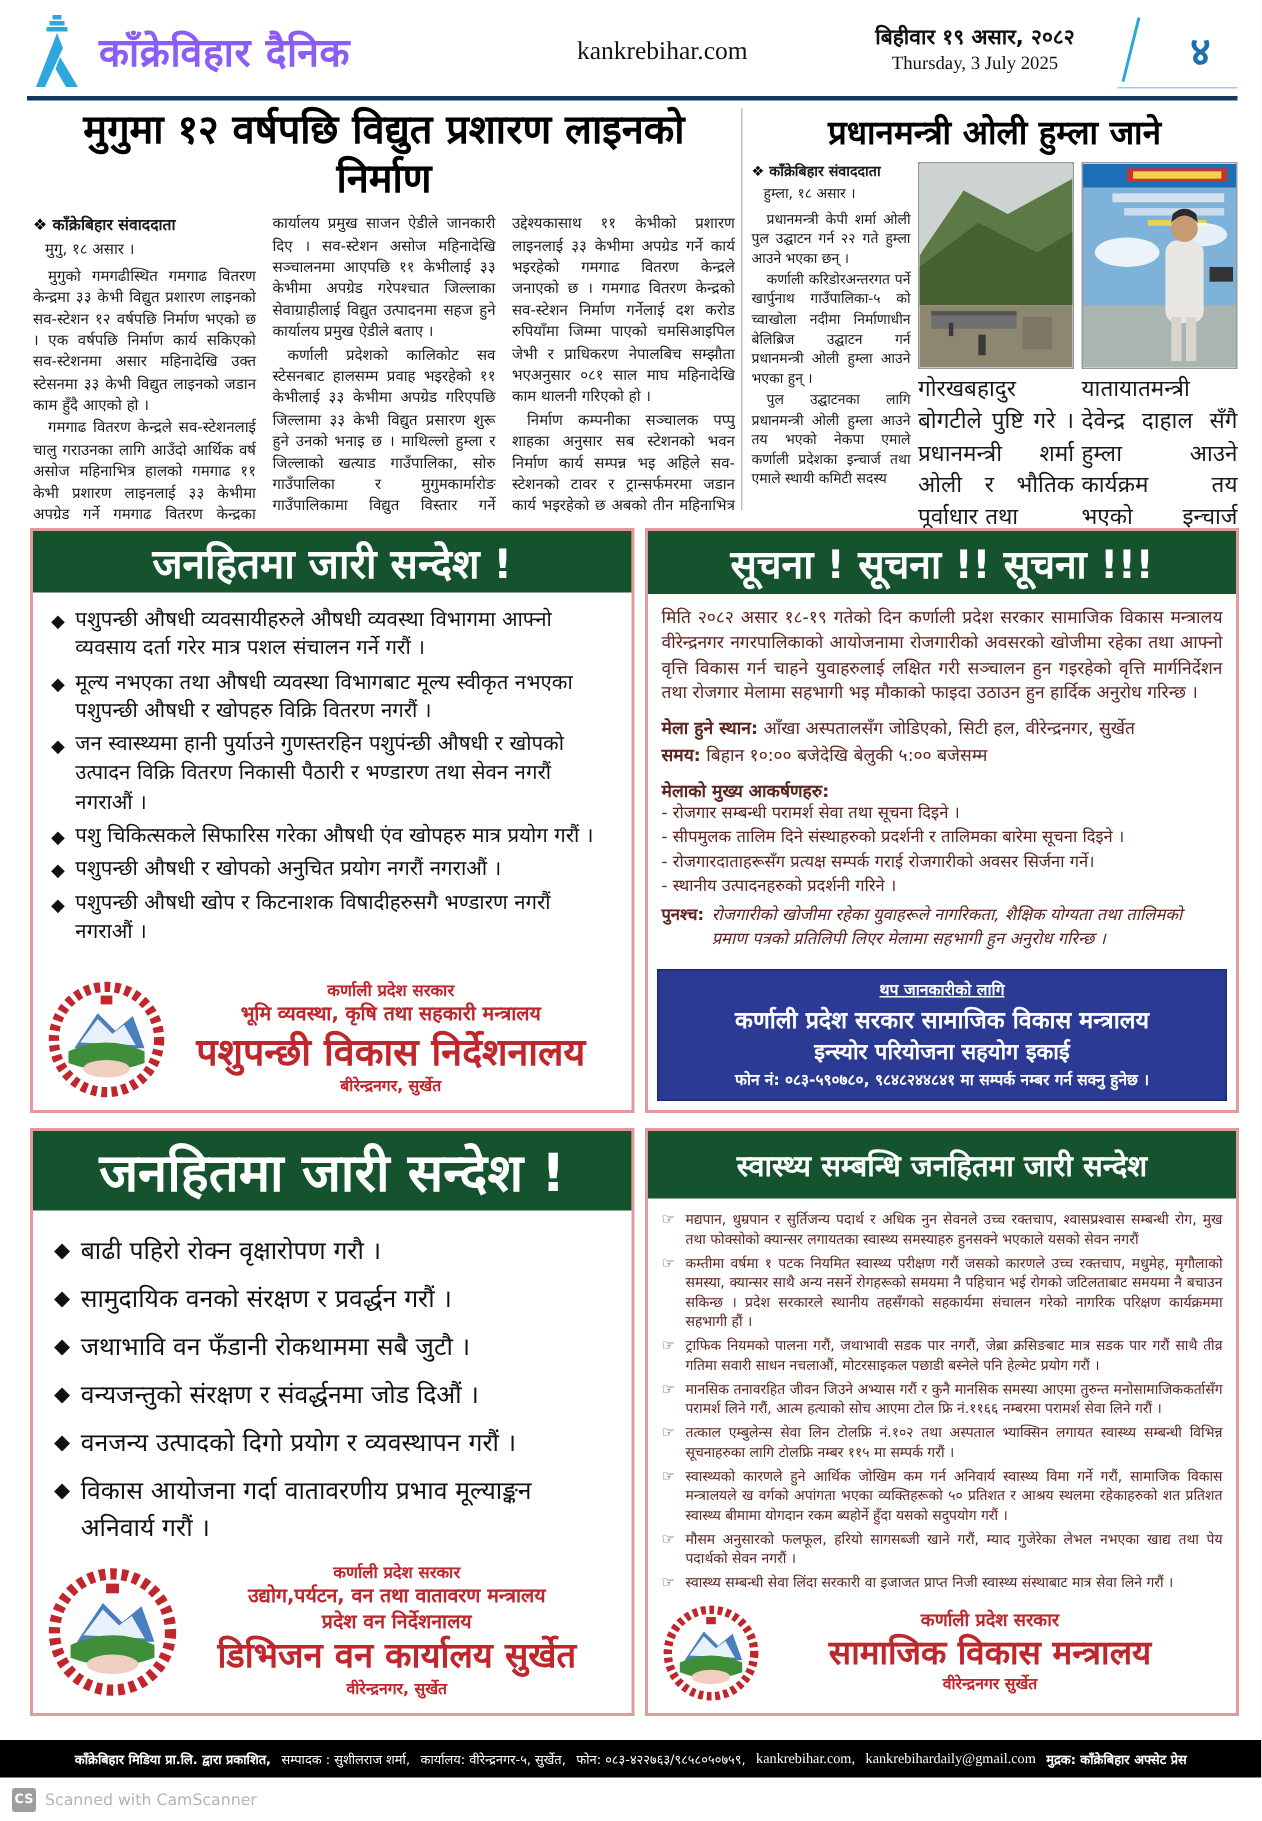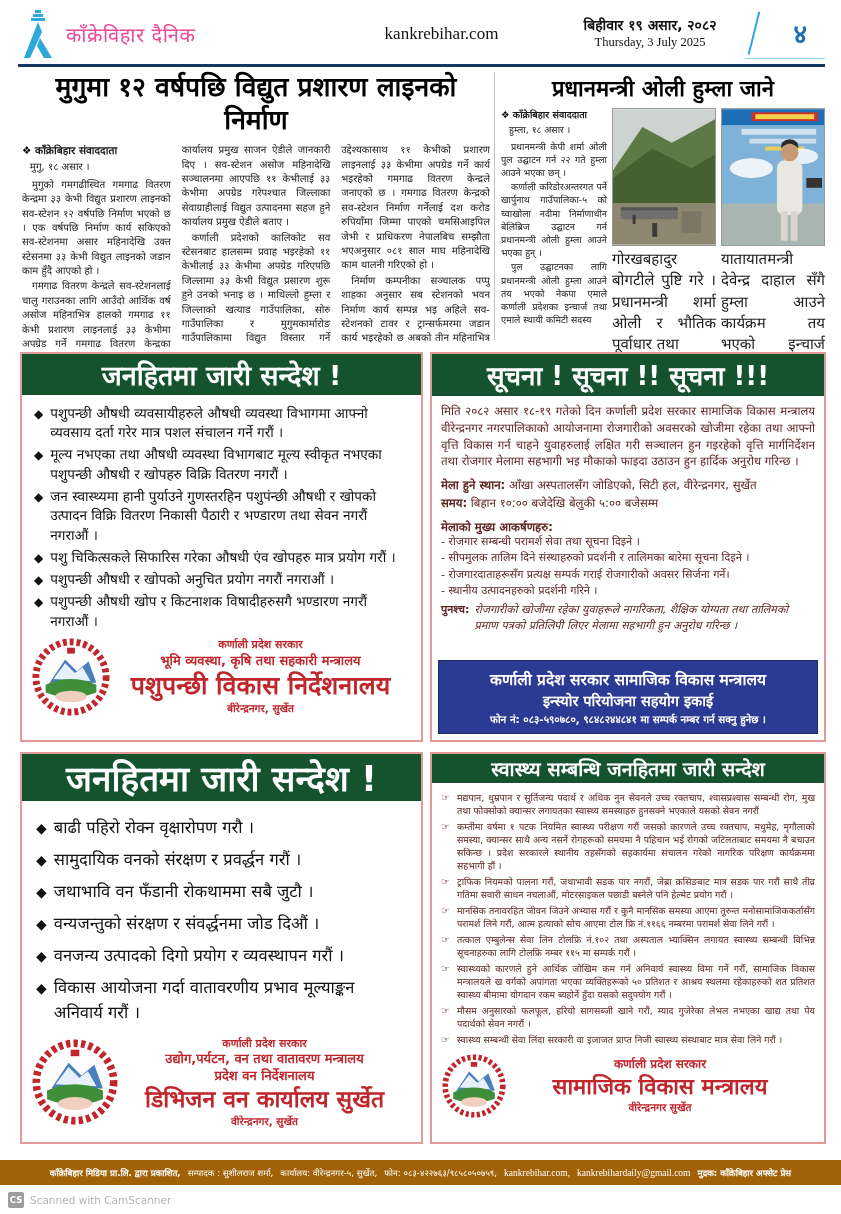--- a/index.html
+++ b/index.html
@@ -3,21 +3,21 @@
 <meta charset="utf-8">
 <style>
   * { margin:0; padding:0; box-sizing:border-box; }
   html,body { background:#f6f6f4; }
   body { font-family:"DejaVu Sans","Liberation Sans",sans-serif; }
   .page { position:relative; width:841px; height:1214px; background:#ffffff; margin:0 auto; overflow:hidden; }
 
   
   .hdr { position:absolute; left:18px; top:6px; width:807px; height:56px; display:flex; align-items:center; }
   .brand-wrap { display:flex; align-items:center; gap:8px; width:300px; }
-  .brand { color:#ec4899; font-size:20px; font-weight:normal; letter-spacing:.5px; }
+  .brand { color:#8b5cf6; font-size:26px; font-weight:bold; letter-spacing:.5px; }
   .site { flex:1; text-align:center; font-family:"Liberation Serif","DejaVu Serif",serif; font-size:17px; color:#111; }
   .dates { width:170px; text-align:center; line-height:1.25; }
   .date-np { font-size:14px; font-weight:bold; color:#111; }
   .date-en { font-family:"Liberation Serif","DejaVu Serif",serif; font-size:12.5px; color:#111; }
   .pageno-wrap { width:90px; height:50px; position:relative; }
   .pageno-slash { position:absolute; left:18px; top:2px; width:1.5px; height:44px; background:#2ea7dc; transform:rotate(14deg); }
   .pageno { position:absolute; right:18px; top:6px; color:#1d6fae; font-size:26px; font-weight:bold; }
   .pageno-under { position:absolute; left:10px; bottom:0; width:80px; height:1.5px; background:#8fd0ec; }
   .hdr-rule { position:absolute; left:18px; top:64px; width:807px; height:3px; background:#15395e; }
 
@@ -39,21 +39,21 @@
   .a2text .byline { font-size:9.5px; }
   .photo { width:104px; height:138px; display:block; border:1px solid #999; }
   .cap { font-size:15px; line-height:1.42; text-align:justify; color:#1a1a1a; margin-top:3px; }
 
   
   .rbox { position:absolute; background:#fff; border:2px solid #e39a9a; display:flex; flex-direction:column; }
   .rbar { background:#14532d; color:#fff; font-weight:bold; text-align:center; display:flex; align-items:center; justify-content:center; }
   .blist { list-style:none; }
   .blist li { display:flex; gap:7px; }
   .blt { flex:0 0 auto; }
-  .orgrow { display:flex; align-items:center; margin-top:auto; padding:4px 10px 24px; }
+  .orgrow { display:flex; align-items:center; margin-top:auto; padding:4px 10px 8px; }
   .orgtxt { flex:1; text-align:center; line-height:1.3; }
   .red1 { color:#c0272d; font-weight:bold; }
 
   
   .box-pashu { left:20px; top:352px; width:403px; height:390px; }
   .box-pashu .rbar { height:41px; font-size:27px; }
   .box-pashu .blist { padding:9px 12px 0; font-size:13.6px; line-height:1.42; color:#111; }
   .box-pashu .blist li { margin-bottom:3px; }
   .box-pashu .blt { font-size:12px; margin-top:2px; }
 
@@ -92,21 +92,21 @@
 
   
   .o-small { font-size:11px; }
   .o-mid   { font-size:13px; }
   .o-tiny  { font-size:13px; }
   .o-big   { font-size:25px; }
   .o-big2  { font-size:23px; }
   .o-place { font-size:10.5px; font-weight:bold; color:#c0272d; }
 
   
-  .pfoot { position:absolute; left:0; top:1160px; width:841px; height:25px; background:#a16207; color:#fff; display:flex; align-items:center; justify-content:center; gap:7px; font-size:8.6px; white-space:nowrap; overflow:hidden; }
+  .pfoot { position:absolute; left:0; top:1160px; width:841px; height:25px; background:#000000; color:#fff; display:flex; align-items:center; justify-content:center; gap:7px; font-size:8.6px; white-space:nowrap; overflow:hidden; }
   .pfoot b { font-weight:bold; }
   .pfoot .lat { font-family:"Liberation Serif","DejaVu Serif",serif; font-size:9.5px; }
   .cams { position:absolute; left:8px; top:1192px; display:flex; align-items:center; gap:6px; color:#b5b5b5; font-size:10.5px; }
   .cs-badge { width:16px; height:16px; background:#9e9e9e; color:#fff; font-size:8.5px; font-weight:bold; display:flex; align-items:center; justify-content:center; border-radius:2px; }
 </style>
 </head>
 <body>
 
 <div class="page">
 
@@ -258,20 +258,21 @@
       <div class="su-dash">- रोजगार सम्बन्धी परामर्श सेवा तथा सूचना दिइने ।</div>
       <div class="su-dash">- सीपमुलक तालिम दिने संस्थाहरुको प्रदर्शनी र तालिमका बारेमा सूचना दिइने ।</div>
       <div class="su-dash">- रोजगारदाताहरूसँग प्रत्यक्ष सम्पर्क गराई रोजगारीको अवसर सिर्जना गर्ने।</div>
       <div class="su-dash">- स्थानीय उत्पादनहरुको प्रदर्शनी गरिने ।</div>
       <div class="su-note">
           <b>पुनश्च:</b>
           <span>रोजगारीको खोजीमा रहेका युवाहरूले नागरिकता, शैक्षिक योग्यता तथा तालिमको प्रमाण पत्रको प्रतिलिपी लिएर मेलामा सहभागी हुन अनुरोध गरिन्छ ।</span>
         </div>
     </div>
     <div class="bluebox">
+      <div class="bb1">थप जानकारीको लागि</div>
       <div class="bb2">कर्णाली प्रदेश सरकार सामाजिक विकास मन्त्रालय</div>
       <div class="bb3">इन्स्योर परियोजना सहयोग इकाई</div>
       <div class="bb4">फोन नं: ०८३-५९०७८०, ९८४८२४४८४१ मा सम्पर्क नम्बर गर्न सक्नु हुनेछ ।</div>
     </div>
   </div>
 
   <div class="rbox box-forest">
     <div class="rbar">जनहितमा जारी सन्देश !</div>
     <ul class="blist">
       <li>

